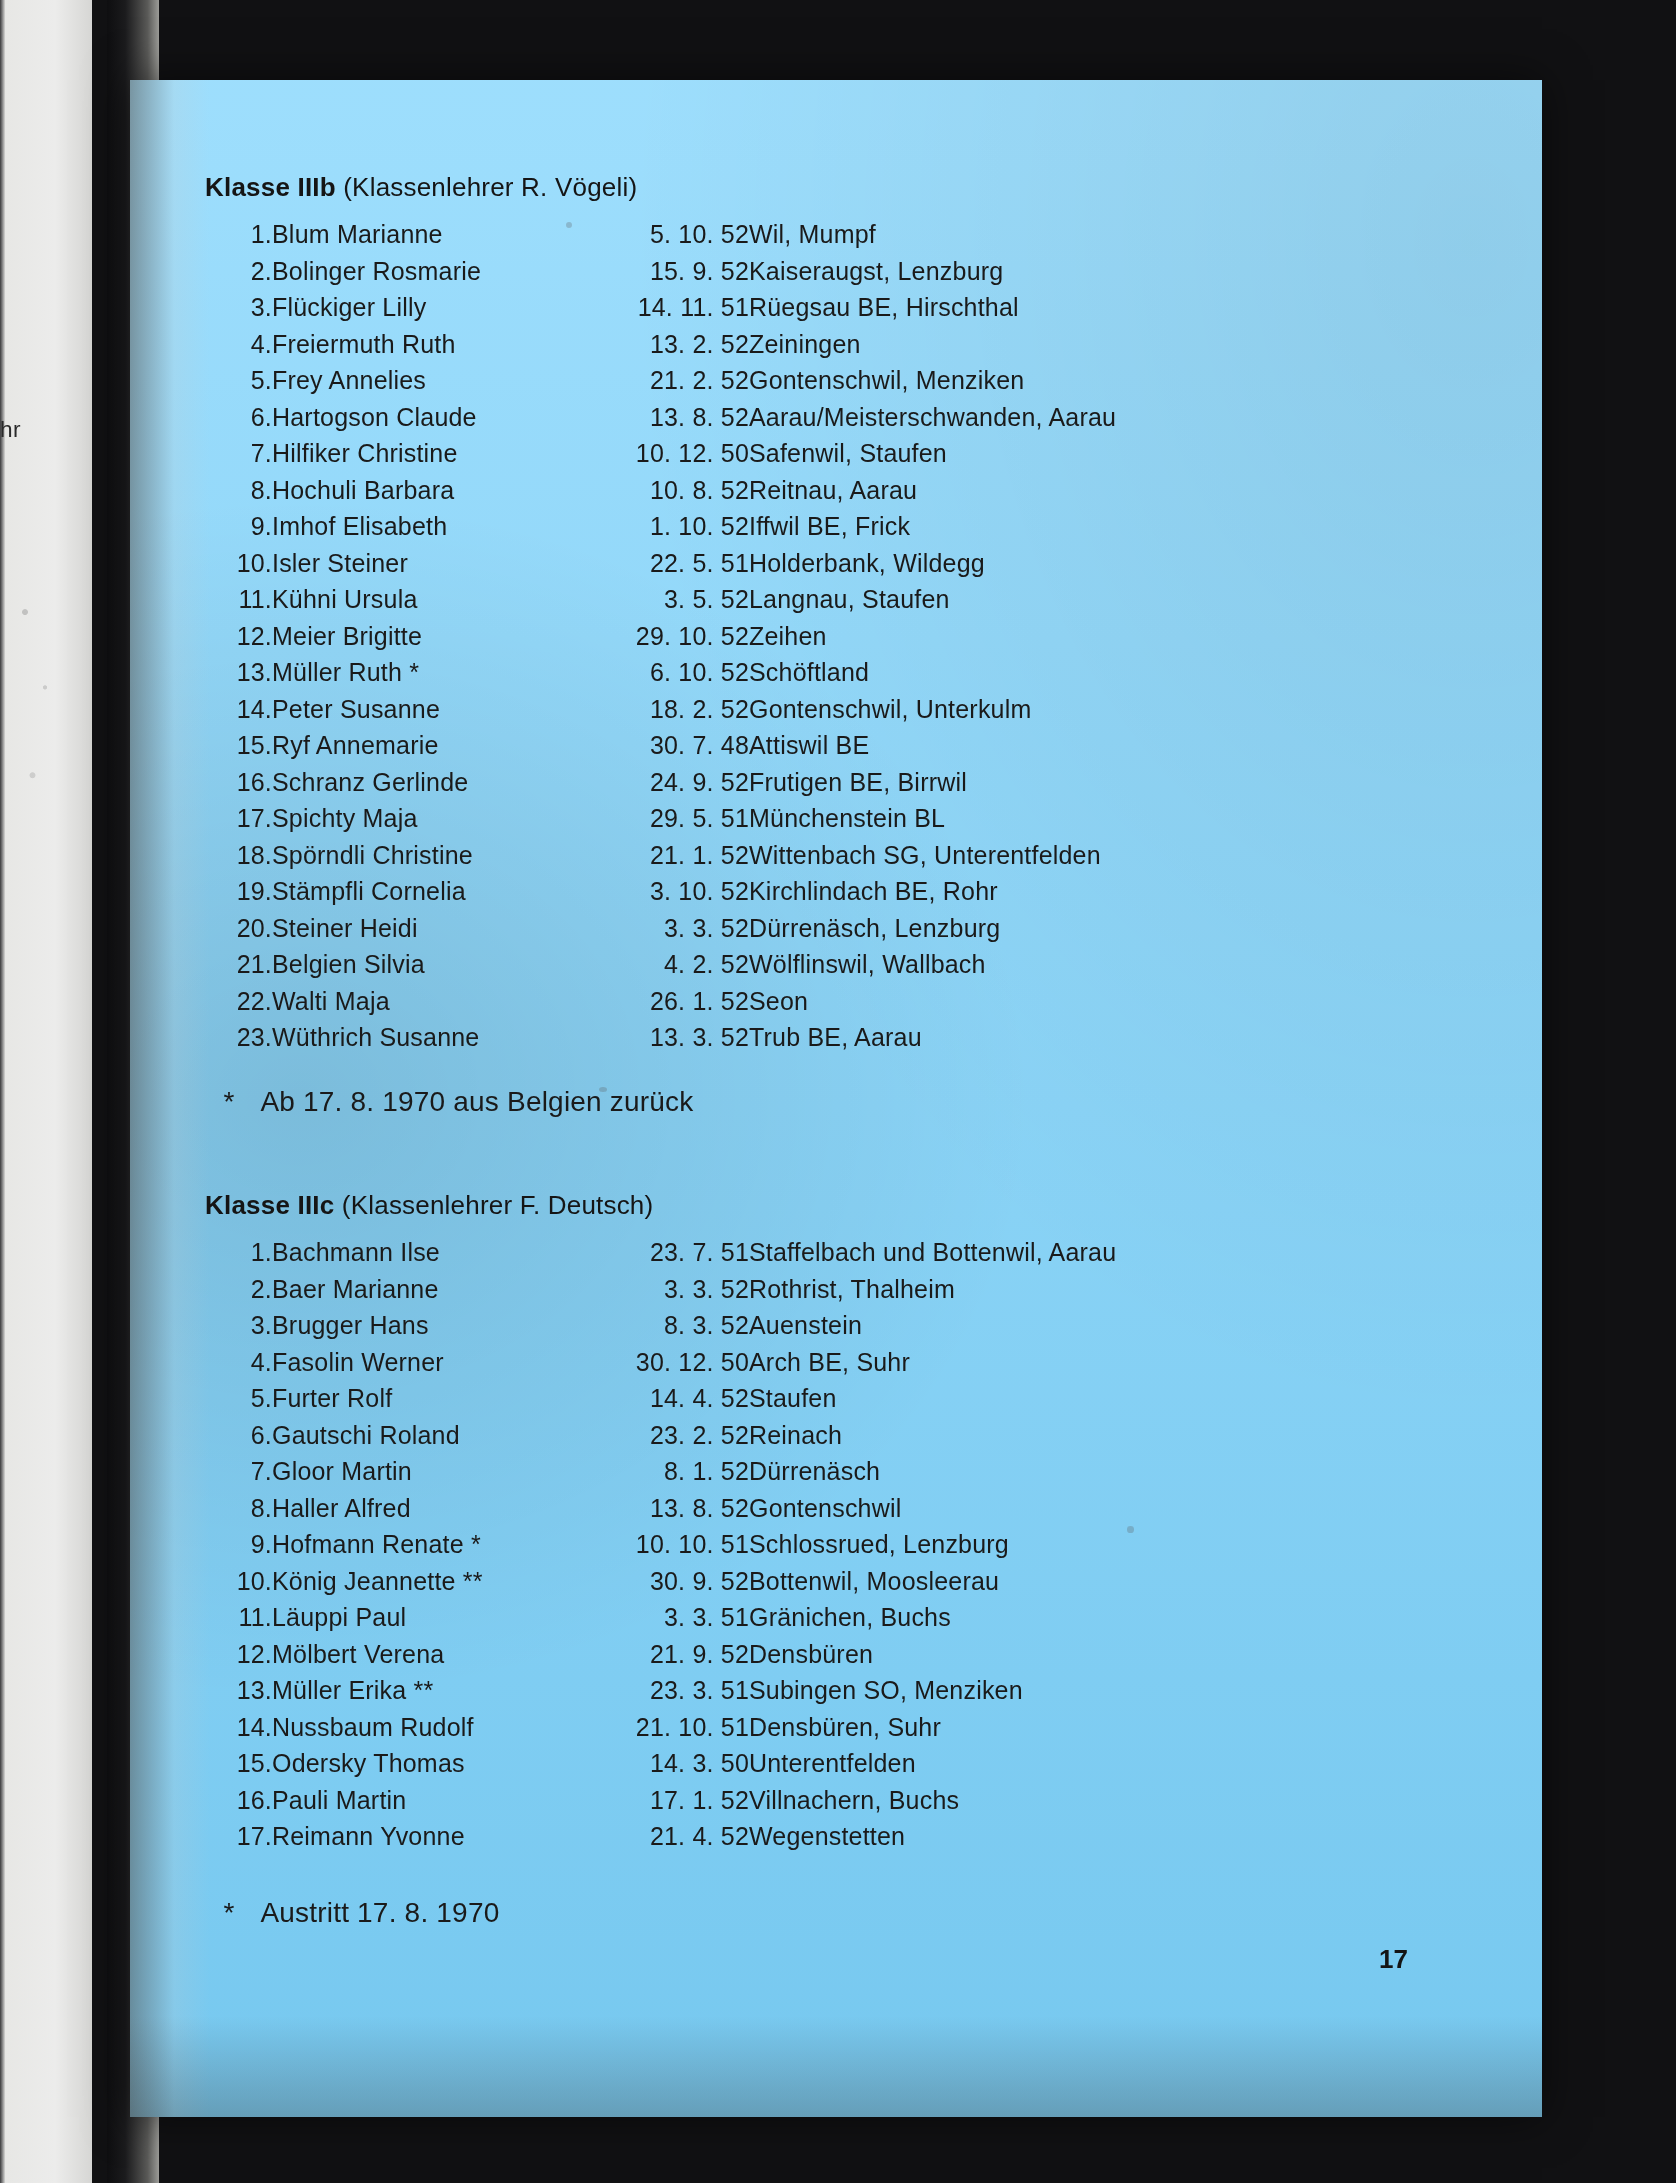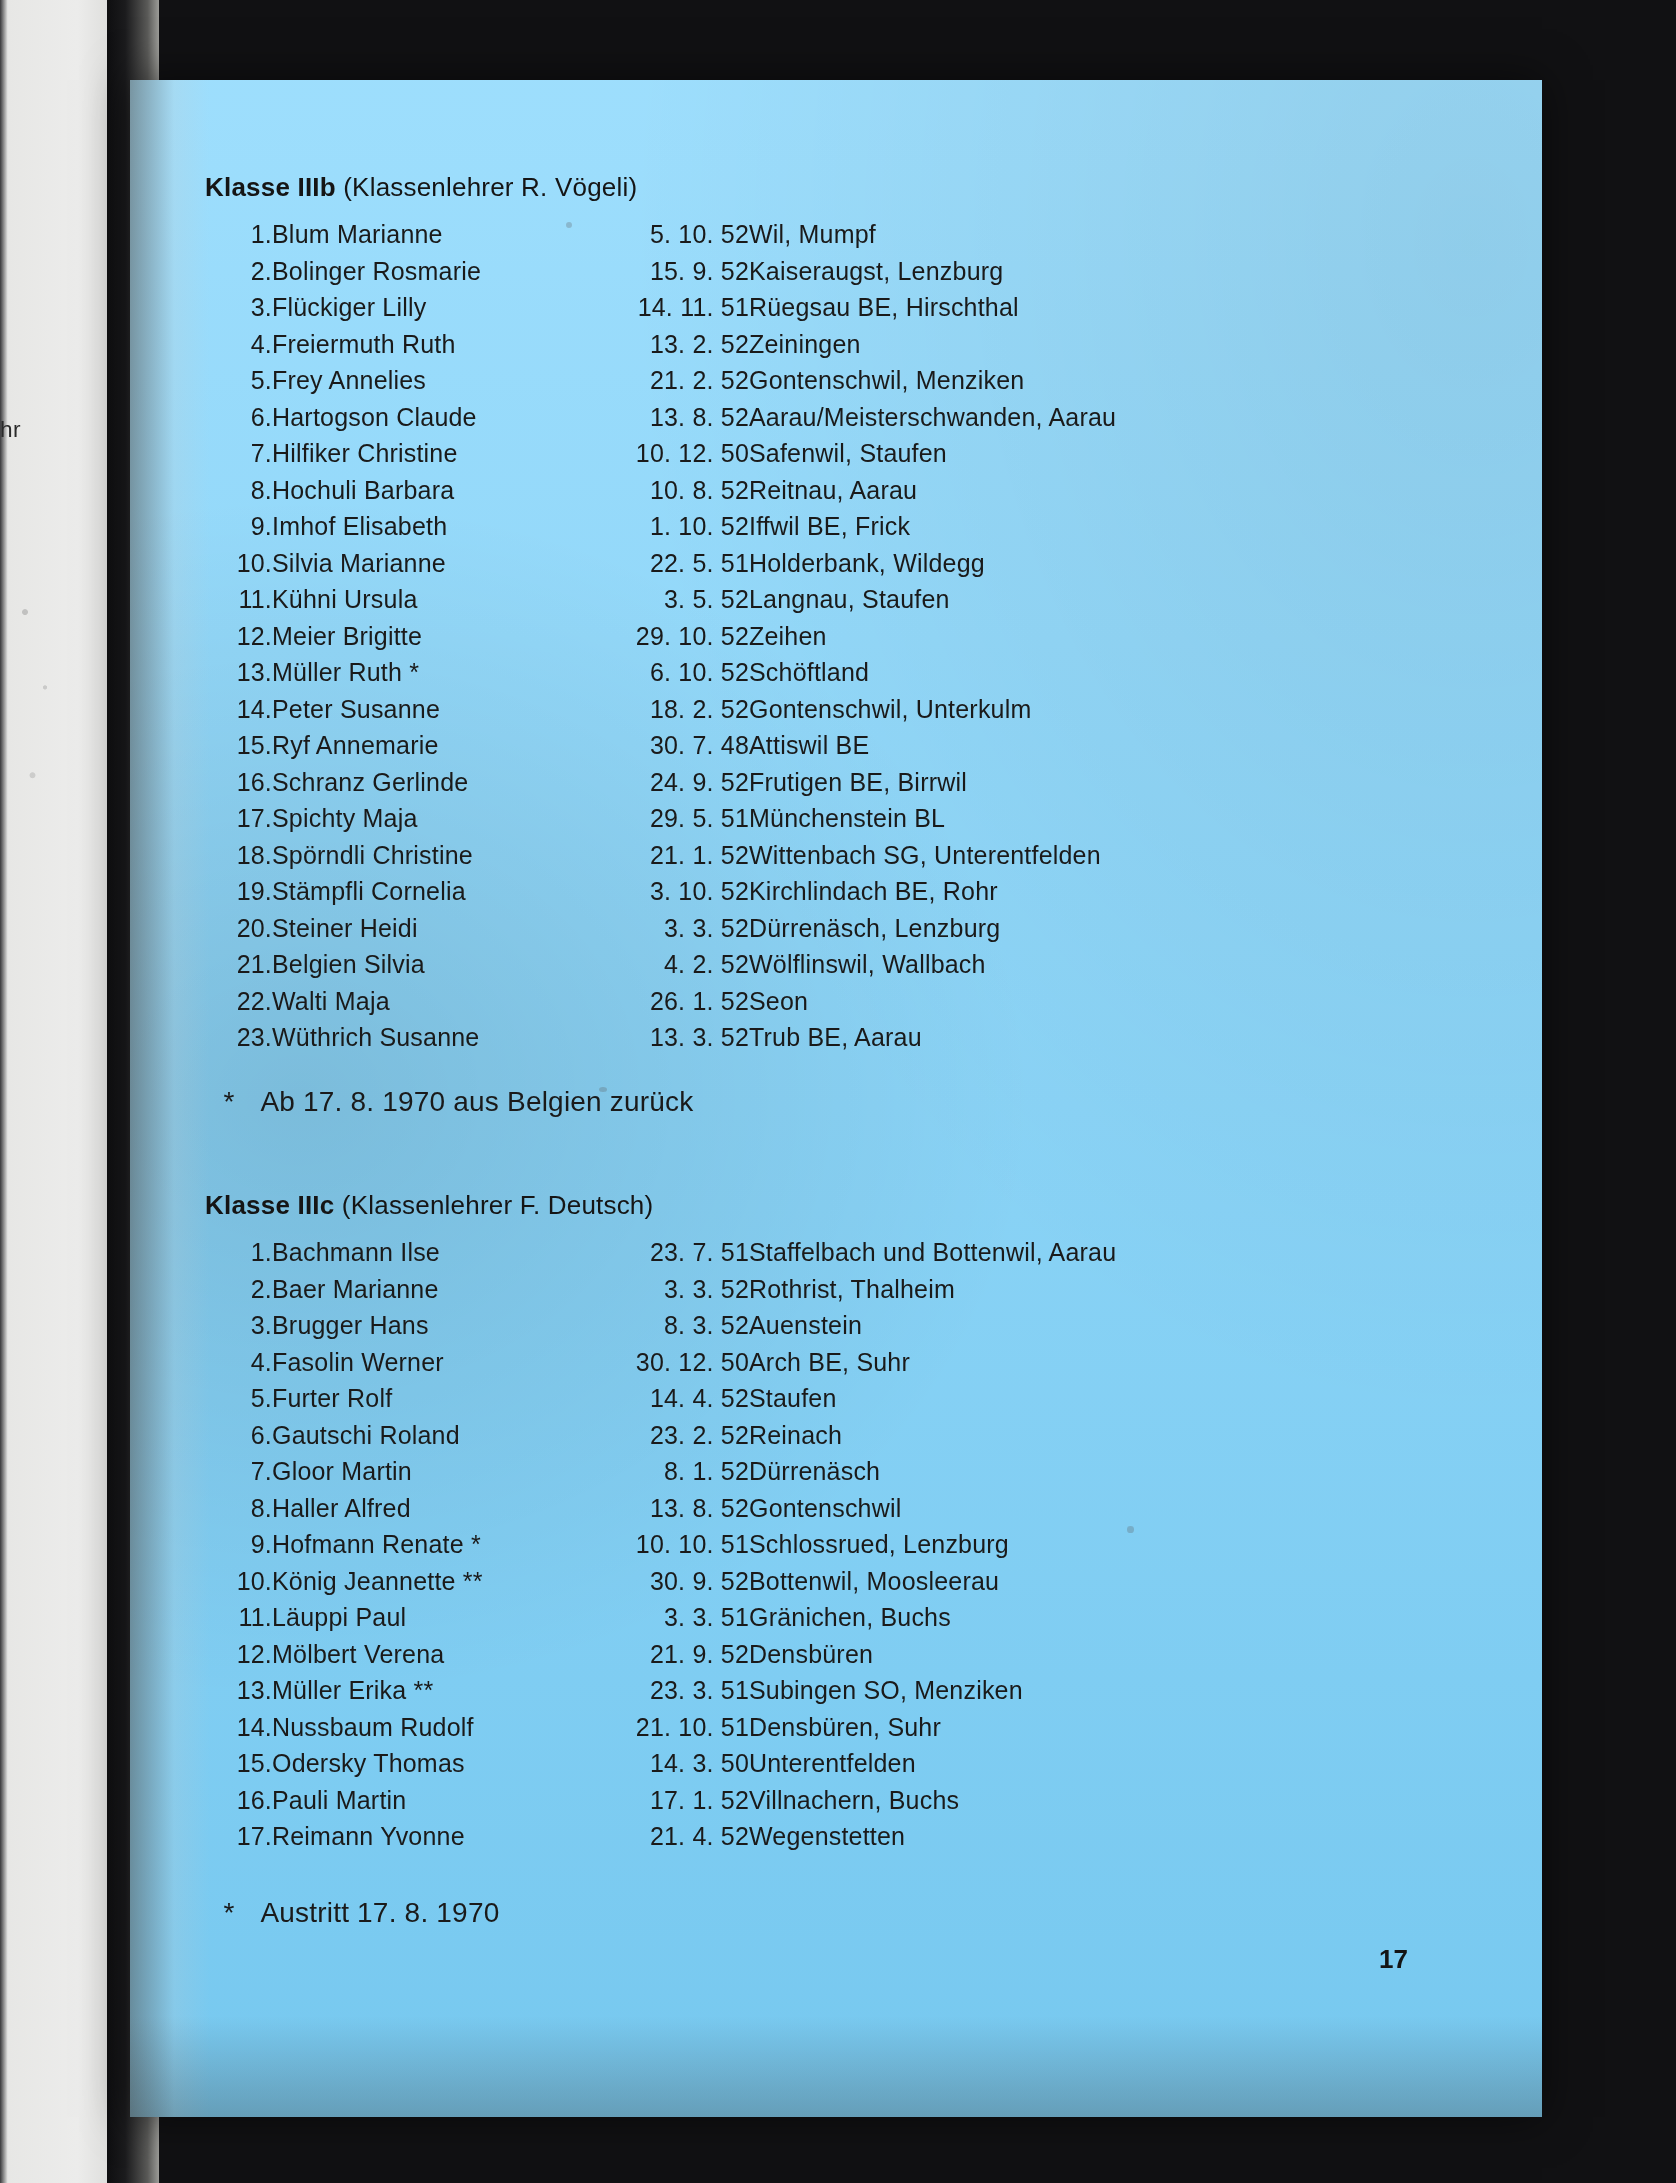--- a/index.html
+++ b/index.html
@@ -20,21 +20,21 @@
     position: absolute;
     inset: 0;
     background: #111113;
   }
 
   
   .left-page-sliver {
     position: absolute;
     left: 0;
     top: 0;
-    width: 129px;
+    width: 92px;
     height: 2183px;
     background: linear-gradient(90deg, #3a3a3c 0%, #e7e7e5 6%, #ececeb 60%, #d6d6d4 100%);
   }
   .left-page-sliver .edge-text {
     position: absolute;
     left: 0px;
     top: 417px;
     font-size: 22.6px;
     color: #2a2a2a;
     letter-spacing: 0.4px;
@@ -263,21 +263,21 @@
               <td class="place">Reitnau, Aarau</td>
             </tr>
           <tr>
               <td class="num">9.</td>
               <td class="name">Imhof Elisabeth</td>
               <td class="dob">1. 10. 52</td>
               <td class="place">Iffwil BE, Frick</td>
             </tr>
           <tr>
               <td class="num">10.</td>
-              <td class="name">Silvia Marianne</td>
+              <td class="name">Isler Steiner</td>
               <td class="dob">22.  5. 51</td>
               <td class="place">Holderbank, Wildegg</td>
             </tr>
           <tr>
               <td class="num">11.</td>
               <td class="name">Kühni Ursula</td>
               <td class="dob">3.  5. 52</td>
               <td class="place">Langnau, Staufen</td>
             </tr>
           <tr>

